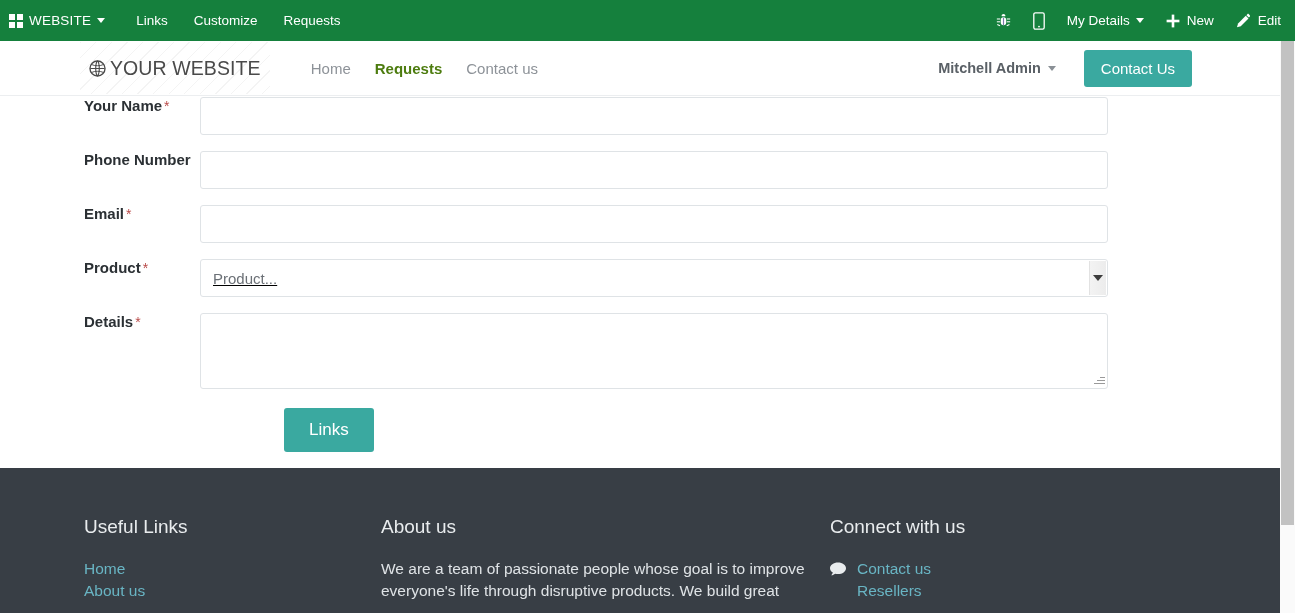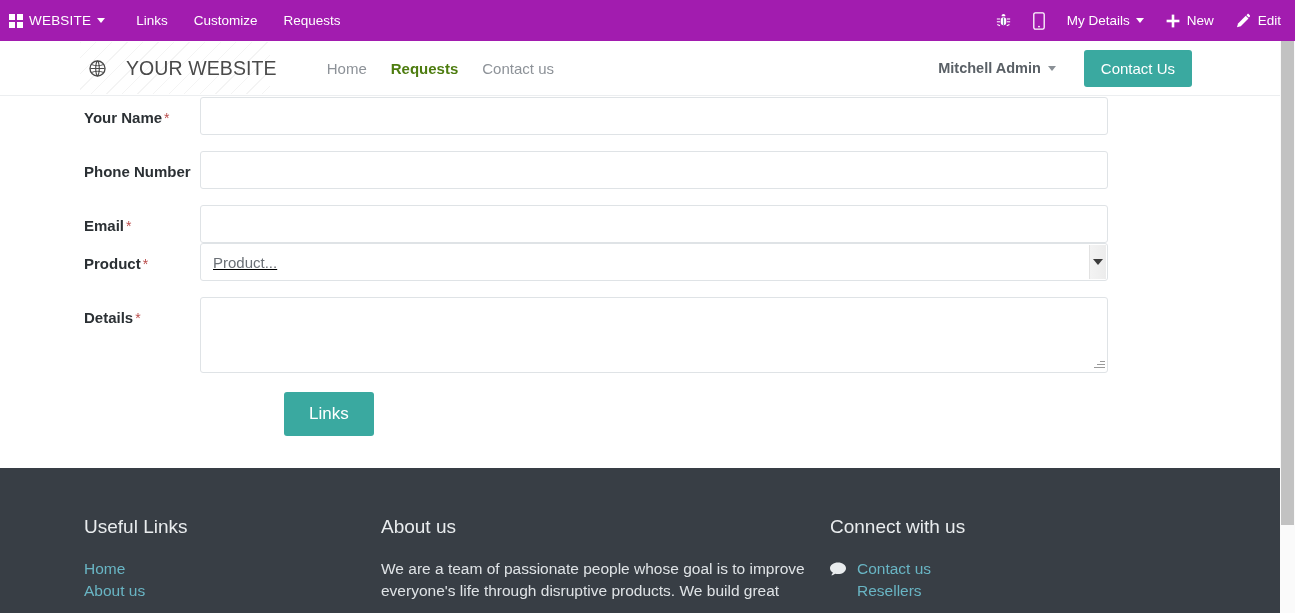--- a/index.html
+++ b/index.html
@@ -11,21 +11,21 @@
   }
 
   
   #page { position: relative; width: 1295px; height: 613px; }
   #viewport { position: absolute; left: 0; top: 0; width: 1280px; height: 613px; overflow: hidden; background: #fff; }
 
   
   .odoo-bar {
     position: absolute; left: 0; top: 0;
     width: 1295px; height: 41px;
-    background: #a21caf;
+    background: #15803d;
     display: flex; align-items: center;
     color: #ffffff;
     font-size: 13.5px;
     z-index: 40;
   }
   .ob-left { display: flex; align-items: center; padding-left: 9px; }
   .apps-grid {
     display: grid; grid-template-columns: 6px 6px; grid-template-rows: 6px 6px;
     gap: 2px; margin-right: 6px;
   }
@@ -43,21 +43,21 @@
   .ico-svg { display: block; }
 
   
   .site-header {
     position: absolute; left: 0; top: 41px; width: 1280px; height: 55px;
     background: #ffffff; border-bottom: 1px solid #eceef0;
     display: flex; align-items: center; z-index: 20;
   }
   .logo-wrap {
     position: relative; display: flex; align-items: center;
-    margin-left: 84px; height: 46px; padding: 0 4px; gap: 16px;
+    margin-left: 84px; height: 46px; padding: 0 4px;
   }
   .logo-wrap::before {
     content: ""; position: absolute; left: -4px; top: -3px;
     width: 190px; height: 52px;
     background: repeating-linear-gradient(135deg,
       rgba(0,0,0,0.045) 0px, rgba(0,0,0,0.045) 1px,
       rgba(0,0,0,0) 1px, rgba(0,0,0,0) 11px);
     pointer-events: none;
   }
   .logo-globe { margin-right: 3px; position: relative; z-index: 1; }
@@ -84,21 +84,21 @@
   .btn-contact {
     background: #3aa9a0; color: #fff; border: none; border-radius: 3px;
     font-size: 15px; padding: 10px 17px; cursor: pointer; white-space: nowrap;
     font-family: inherit;
   }
 
   
   .form-area { position: absolute; left: 0; top: 97px; width: 1280px; }
   .frow { display: flex; align-items: flex-start; margin-bottom: 0; }
   .flabel {
-    width: 200px; padding-left: 84px; padding-top: 12px;
+    width: 200px; padding-left: 84px; 
     font-size: 15px; font-weight: bold; color: #2b3034; white-space: nowrap;
   }
   .req { color: #b94a48; font-weight: normal; font-size: 14px; margin-left: 2px; }
   .fctrl { width: 908px; }
   .inp {
     width: 908px; height: 38px; border: 1px solid #dfe3e6; border-radius: 3px;
     background: #fff; font-size: 15px; color: #32383d; padding: 0 12px;
     font-family: inherit; outline: none;
   }
   .sel-wrap { position: relative; width: 908px; height: 38px; text-decoration: underline; }
@@ -221,21 +221,21 @@
 
       <div class="frow" style="margin-top:16px">
         <div class="flabel">
           <span>Email</span><span class="req">*</span>
         </div>
         <div class="fctrl">
           <input class="inp" type="text" value="" style="">
         </div>
       </div>
 
-      <div class="frow" style="">
+      <div class="frow" style="margin-top:16px">
         <div class="flabel">
           <span>Product</span><span class="req">*</span>
         </div>
         <div class="fctrl">
           <div class="sel-wrap">
             <div class="sel">Product...</div>
             <div class="sel-arrow">
                 <i></i>
               </div>
           </div>

